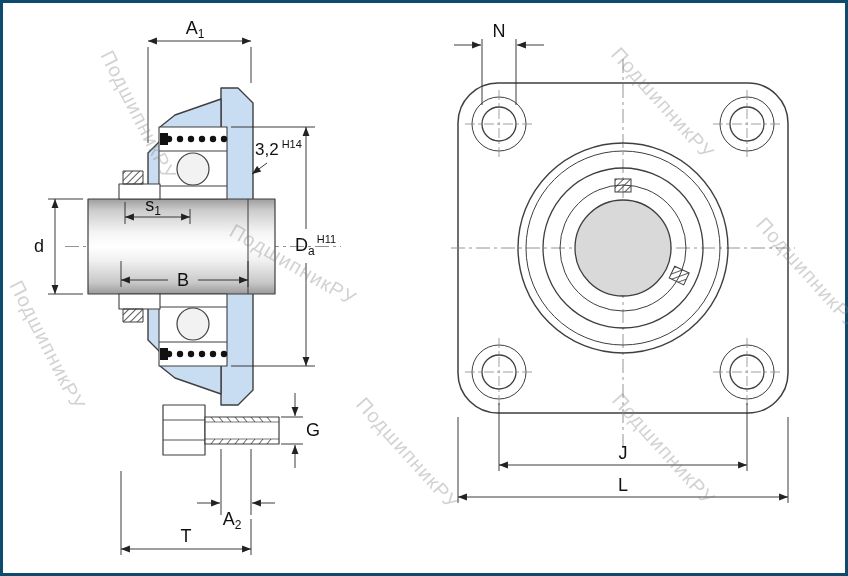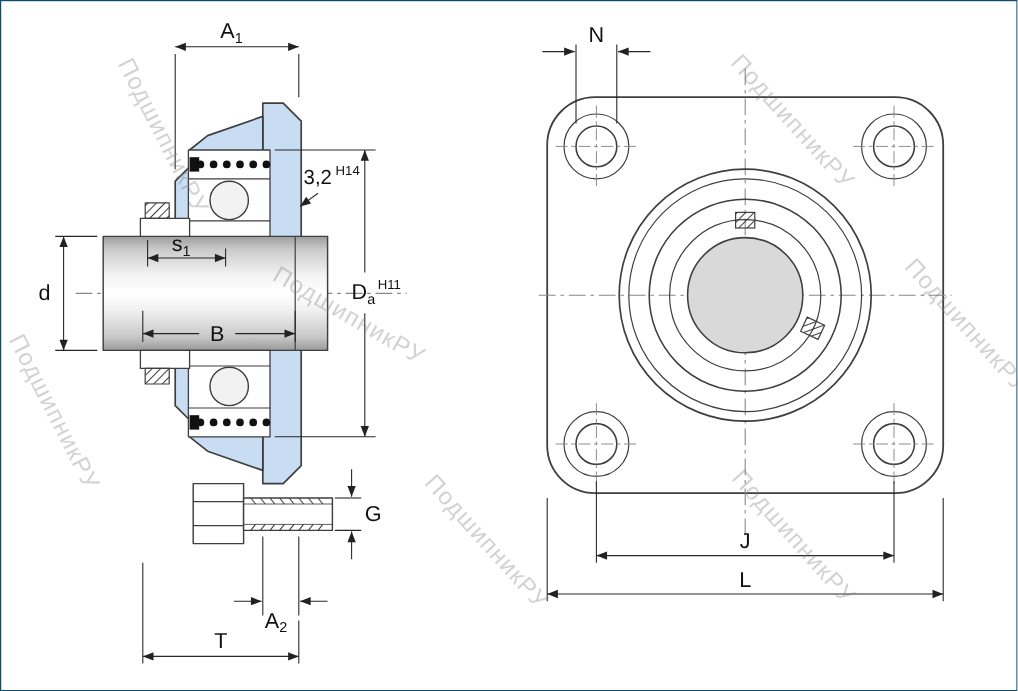--- a/index.html
+++ b/index.html
@@ -5,21 +5,21 @@
   :root{
     --c-housing:#c8dcf2;
     --c-bore:#d9d9d9;
     --c-line:#3f3f3f;
     --c-dim:#262626;
     --c-watermark:rgba(125,125,125,0.35);
   }
   html,body{margin:0;padding:0;background:#fff;}
   .canvas{
     position:relative;width:848px;height:576px;
-    border:1px solid #0c4a6e;box-sizing:border-box;background:#fff;
+    border:3px solid #0c4a6e;box-sizing:border-box;background:#fff;
     font-family:"Liberation Sans",sans-serif;
   }
   svg{display:block;}
   .lbl{font-family:"Liberation Sans",sans-serif;font-size:18px;fill:#111;}
   .sub{font-size:12px;}
   .sup{font-size:11px;}
   .small{font-size:17px;}
   .wm{font-family:"Liberation Sans",sans-serif;font-size:20px;letter-spacing:1px;fill:var(--c-watermark);}
 </style>
 </head>

